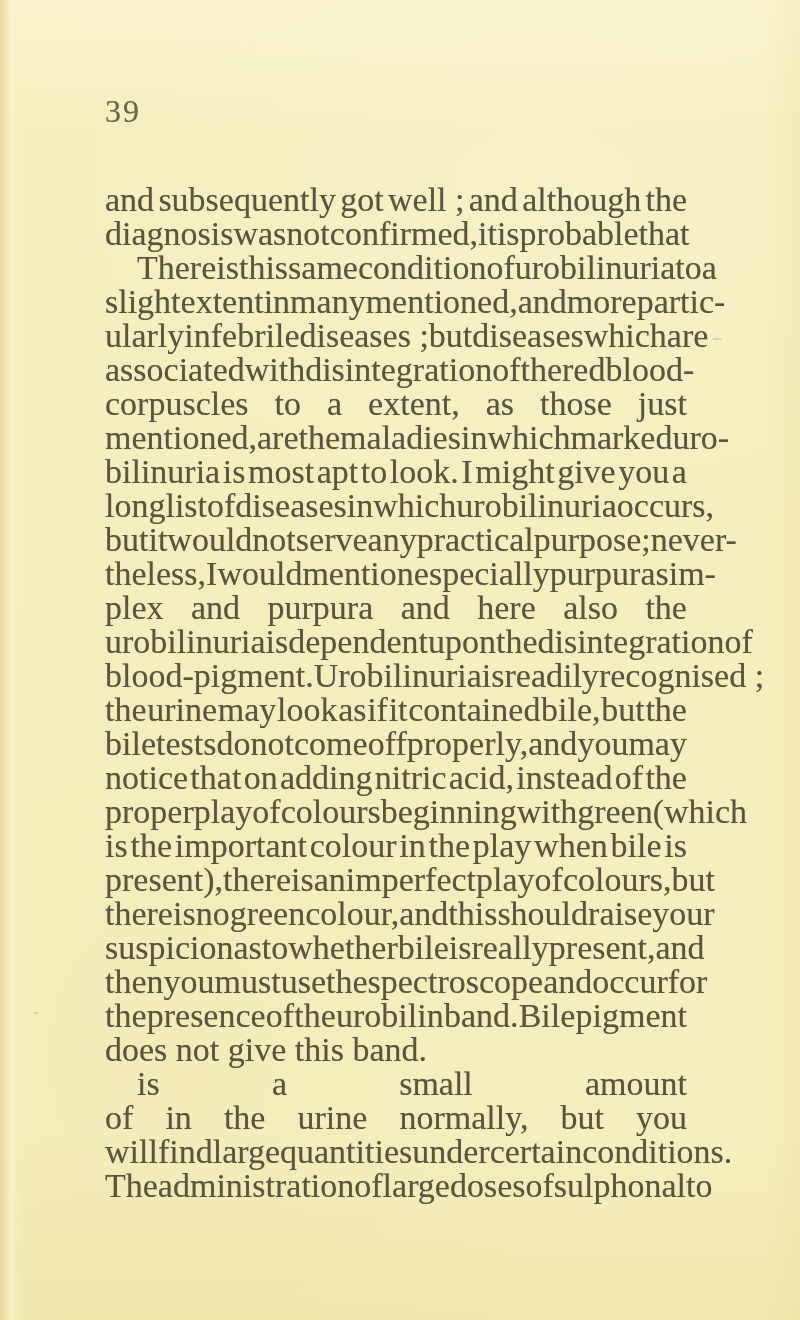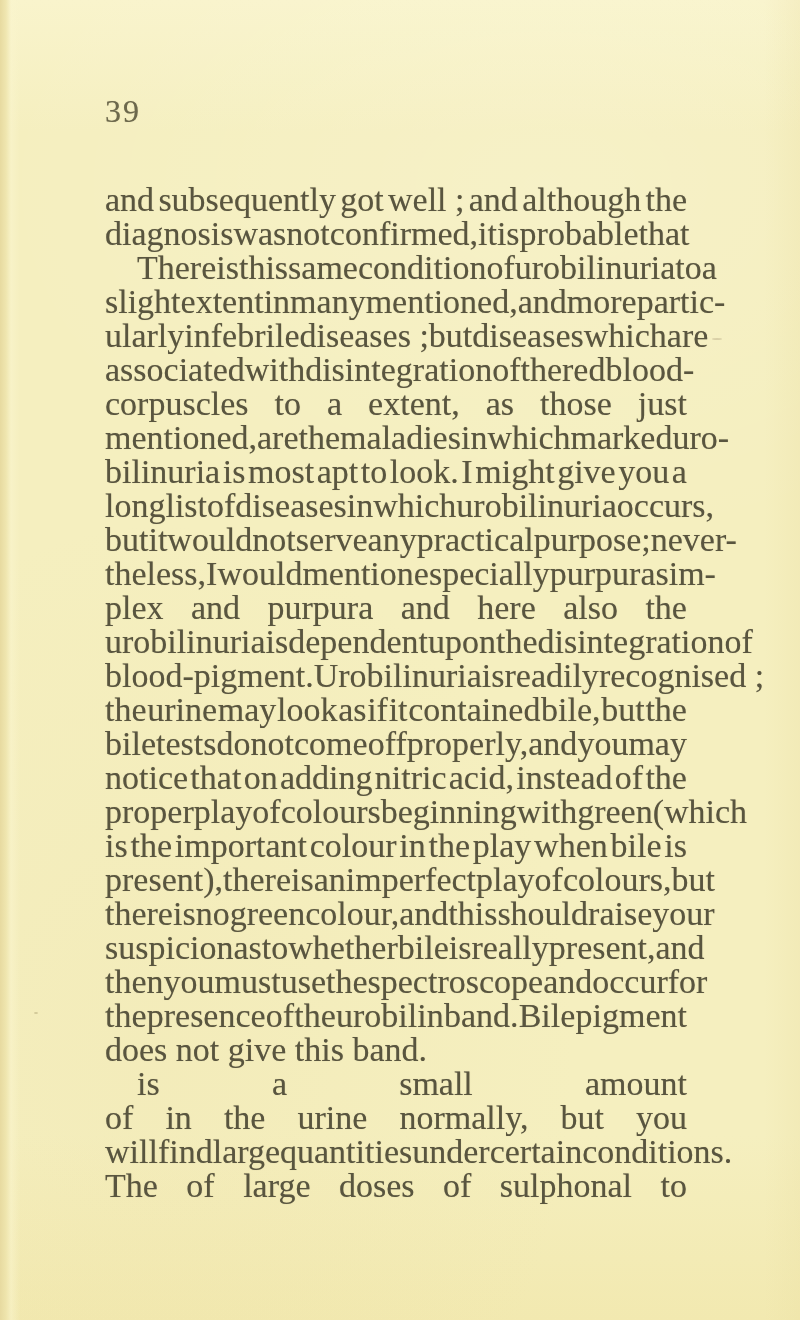--- a/index.html
+++ b/index.html
@@ -378,20 +378,21 @@
           <span class="w">will</span>
           <span class="w">find</span>
           <span class="w">large</span>
           <span class="w">quantities</span>
           <span class="w">under</span>
           <span class="w">certain</span>
           <span class="w">conditions.</span>
         </div>
         <div class="line just">
           <span class="w">The</span>
+          <span class="w">administration</span>
           <span class="w">of</span>
           <span class="w">large</span>
           <span class="w">doses</span>
           <span class="w">of</span>
           <span class="w">sulphonal</span>
           <span class="w">to</span>
         </div>
       </div>
     </div>
 </div>

